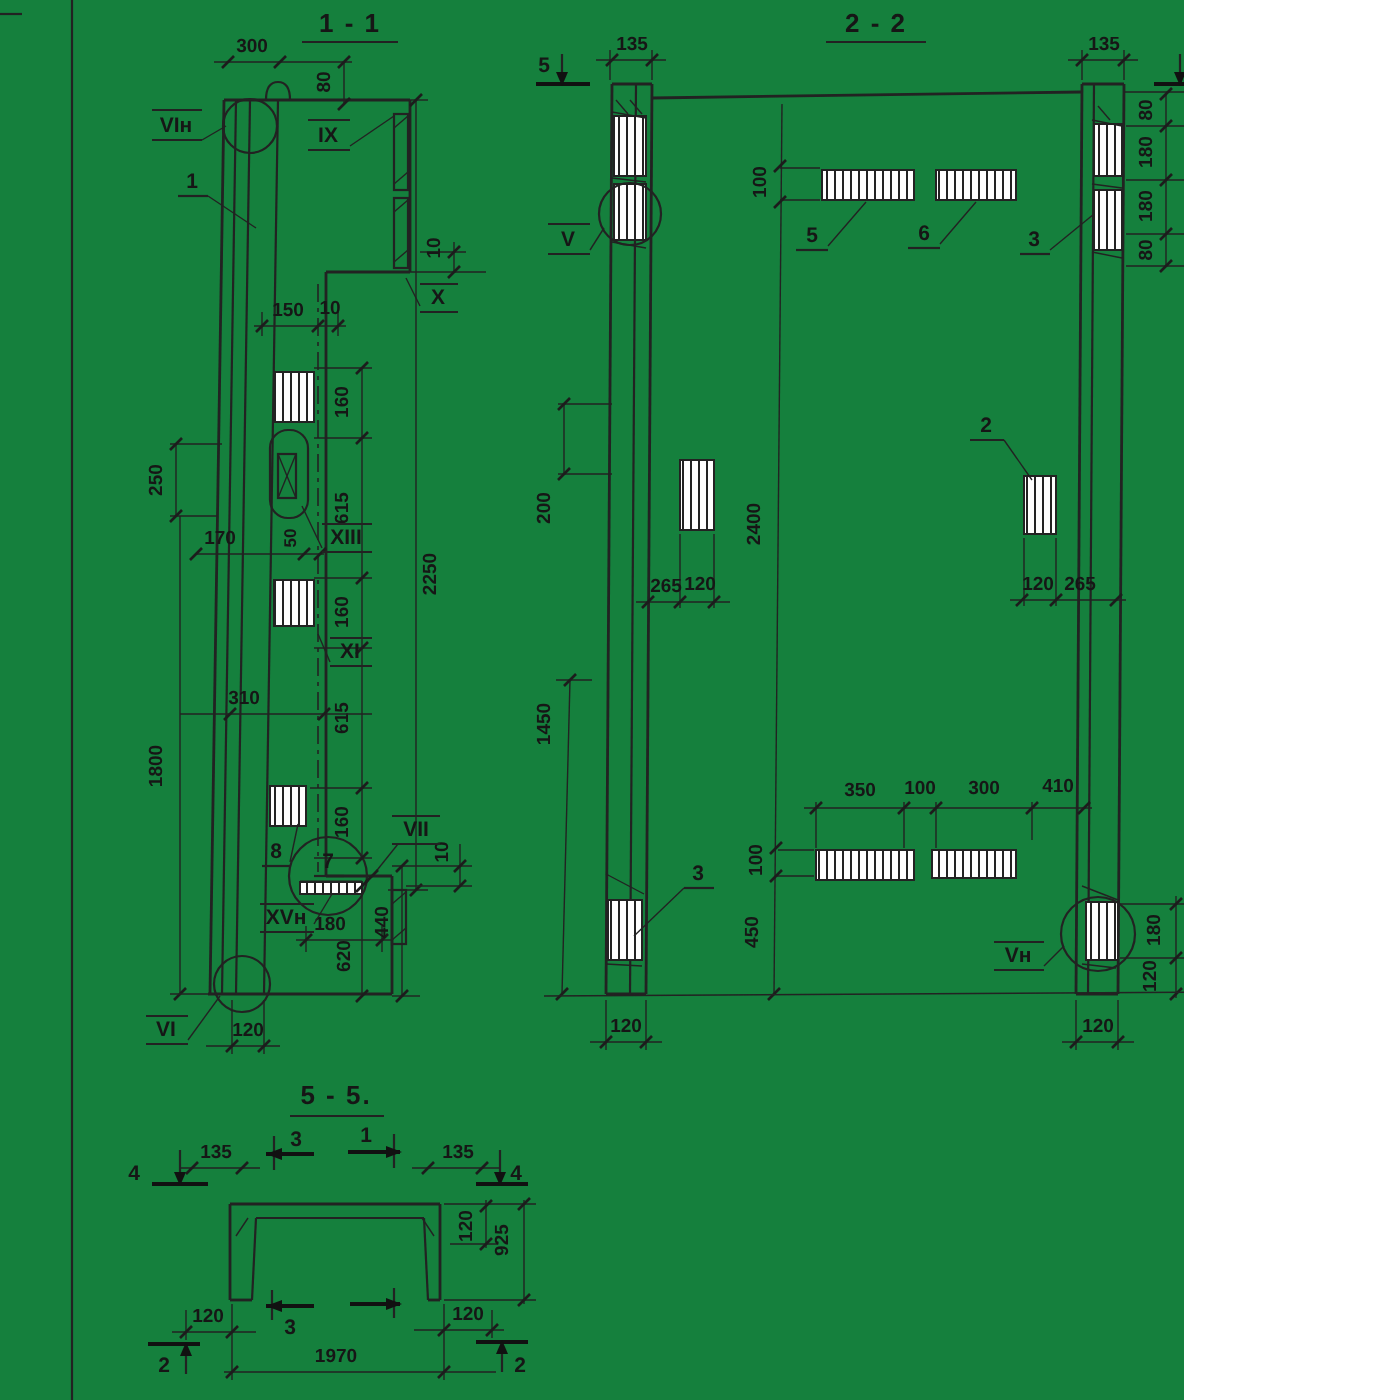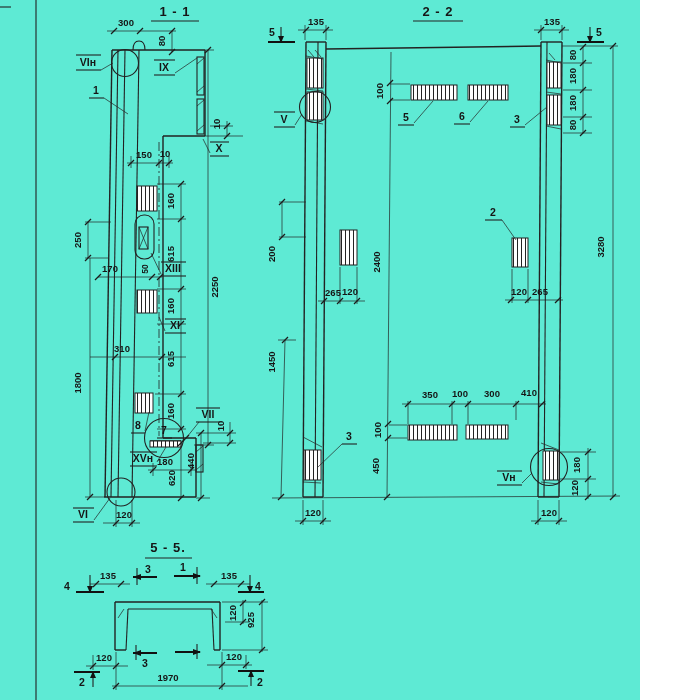--- a/index.html
+++ b/index.html
@@ -1,16 +1,16 @@
 <!DOCTYPE html>
 <html><head>
 <meta charset="utf-8">
 <style>
   html,body{margin:0;padding:0;background:#ffffff}
-  #sheet{width:640px;height:700px;position:relative;background:#5eead4;overflow:hidden}
+  #sheet{width:592px;height:700px;position:relative;background:#15803d;overflow:hidden}
   svg{display:block}
   .ln{stroke:#222;stroke-width:1.1;fill:none}
   .med{stroke:#222;stroke-width:1.4;fill:none}
   .thin{stroke:#222;stroke-width:0.7;fill:none}
   .dash{stroke:#222;stroke-width:0.8;fill:none;stroke-dasharray:9 3 2 3}
   .tk{stroke:#1c1c1c;stroke-width:1.3}
   .bar{stroke:#111;stroke-width:2;fill:none}
   .blk{fill:url(#hv);stroke:#222;stroke-width:1}
   text{font-family:"Liberation Sans","DejaVu Sans",sans-serif;fill:#161616}
   .dim{font-size:9.5px;font-weight:600}

